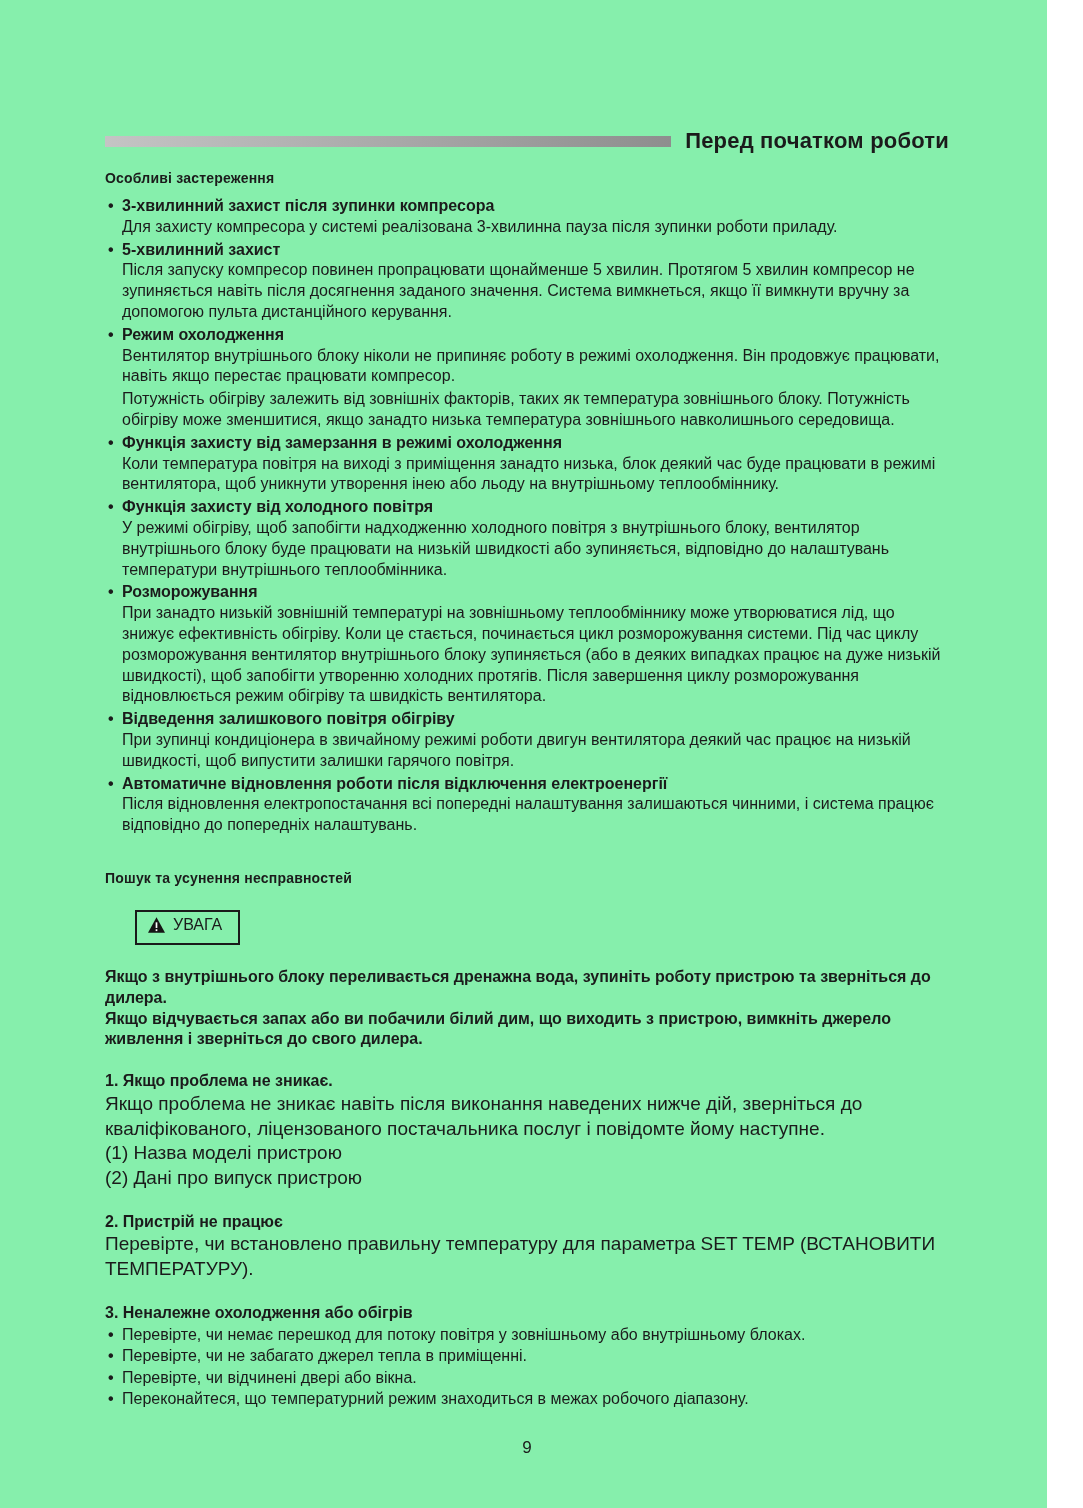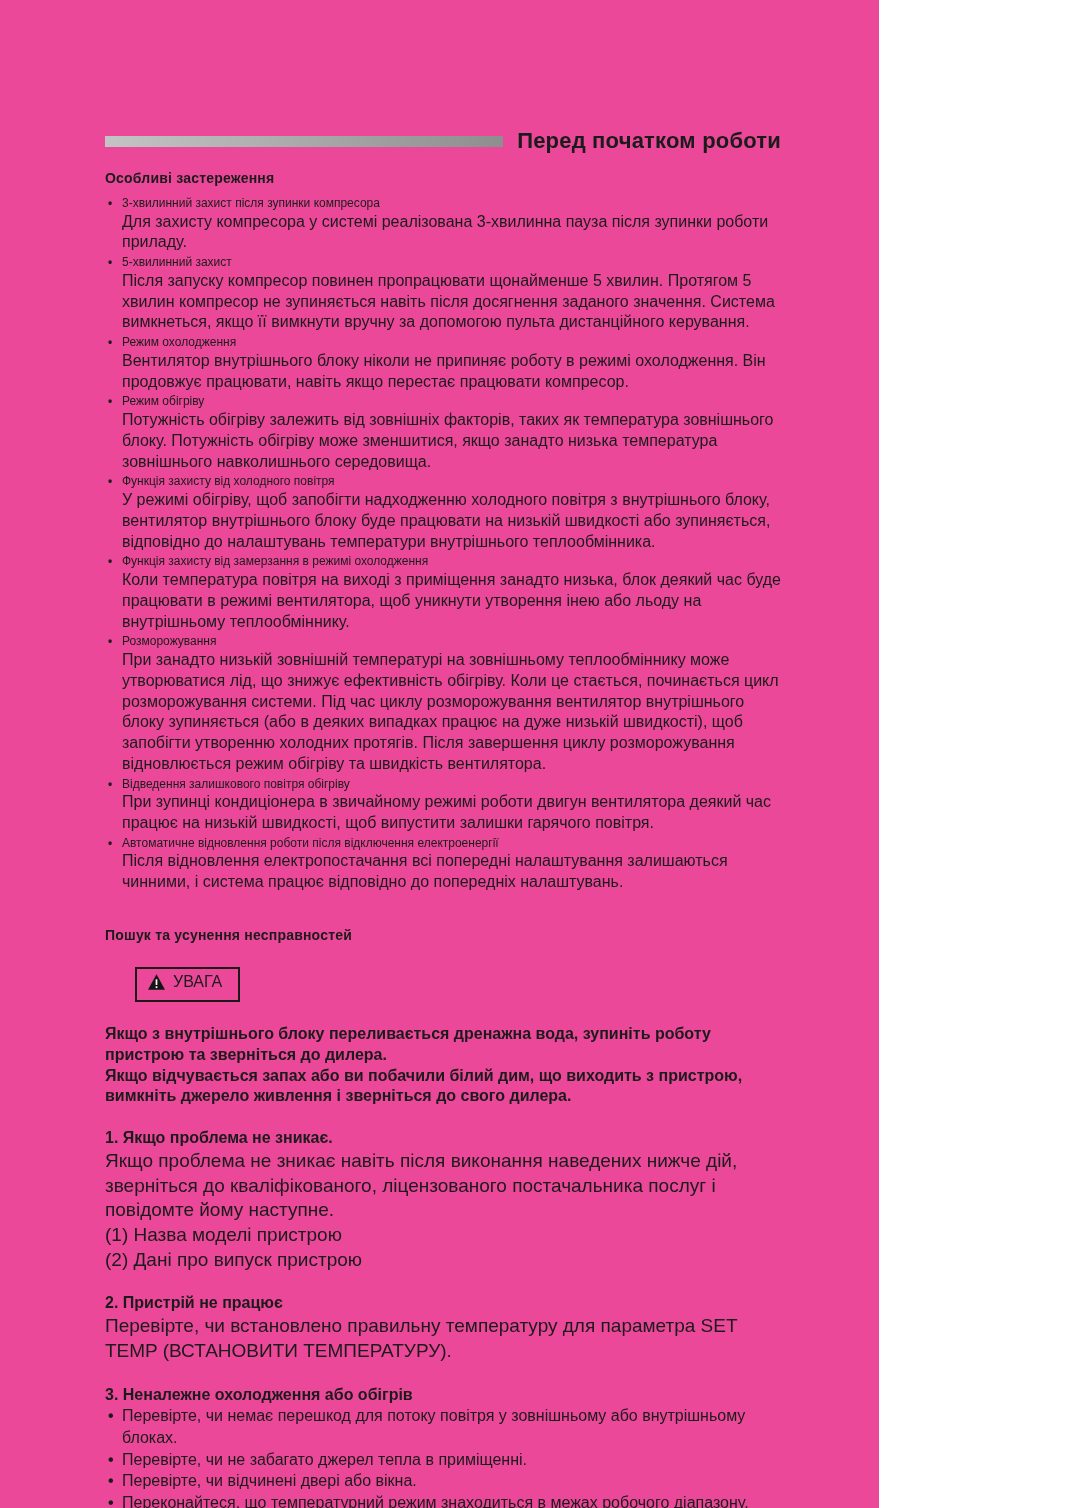--- a/index.html
+++ b/index.html
@@ -5,41 +5,41 @@
   * { margin:0; padding:0; box-sizing:border-box; }
   html,body { background:#ffffff; }
   body {
     width:1083px; height:1508px;
     font-family:"Liberation Sans","DejaVu Sans",sans-serif;
     color:#1b1b1b;
     -webkit-font-smoothing:antialiased;
   }
   .page {
     position:relative;
-    width:879px; height:1508px;
+    width:1047px; height:1508px;
     padding:128px 98px 0 105px;
-    background:#ec4899;
+    background:#86efac;
     overflow:hidden;
   }
   
   .header-row { display:flex; align-items:center; margin-bottom:16px; }
   .header-bar {
     flex:1 1 auto; height:11px; margin-right:14px;
     background:linear-gradient(to right,#c4c4c4,#8e8e8e);
   }
   .header-title { font-size:22px; font-weight:bold; white-space:nowrap; letter-spacing:.2px; }
 
   .section-title { font-size:14px; font-weight:bold; margin-bottom:10px; letter-spacing:.2px; }
 
   
   .plist { margin-bottom:34px; }
   .item { margin-bottom:2px; }
   .item-title {
     position:relative; padding-left:17px;
-    font-weight:normal; font-size:12px; line-height:1.3;
+    font-weight:bold; font-size:16px; line-height:1.3;
   }
   .item-title::before { content:"\2022"; position:absolute; left:3px; top:0; font-weight:bold; }
   .item-body { padding-left:17px; font-size:16px; line-height:1.3; }
 
   
   .warning-box {
     display:inline-flex; align-items:center; gap:8px;
     margin:14px 0 0 30px; padding:5px 16px 10px 11px;
     border:2px solid #1a1a1a; font-size:16px; line-height:1;
   }
@@ -76,30 +76,29 @@
     </div>
     <div class="item">
       <div class="item-title">5-хвилинний захист</div>
       <div class="item-body">Після запуску компресор повинен пропрацювати щонайменше 5 хвилин. Протягом 5 хвилин компресор не зупиняється навіть після досягнення заданого значення. Система вимкнеться, якщо її вимкнути вручну за допомогою пульта дистанційного керування.</div>
     </div>
     <div class="item">
       <div class="item-title">Режим охолодження</div>
       <div class="item-body">Вентилятор внутрішнього блоку ніколи не припиняє роботу в режимі охолодження. Він продовжує працювати, навіть якщо перестає працювати компресор.</div>
     </div>
     <div class="item">
-      <div class="item-title">Режим обігріву</div>
       <div class="item-body">Потужність обігріву залежить від зовнішніх факторів, таких як температура зовнішнього блоку. Потужність обігріву може зменшитися, якщо занадто низька температура зовнішнього навколишнього середовища.</div>
+    </div>
+    <div class="item">
+      <div class="item-title">Функція захисту від замерзання в режимі охолодження</div>
+      <div class="item-body">Коли температура повітря на виході з приміщення занадто низька, блок деякий час буде працювати в режимі вентилятора, щоб уникнути утворення інею або льоду на внутрішньому теплообміннику.</div>
     </div>
     <div class="item">
       <div class="item-title">Функція захисту від холодного повітря</div>
       <div class="item-body">У режимі обігріву, щоб запобігти надходженню холодного повітря з внутрішнього блоку, вентилятор внутрішнього блоку буде працювати на низькій швидкості або зупиняється, відповідно до налаштувань температури внутрішнього теплообмінника.</div>
-    </div>
-    <div class="item">
-      <div class="item-title">Функція захисту від замерзання в режимі охолодження</div>
-      <div class="item-body">Коли температура повітря на виході з приміщення занадто низька, блок деякий час буде працювати в режимі вентилятора, щоб уникнути утворення інею або льоду на внутрішньому теплообміннику.</div>
     </div>
     <div class="item">
       <div class="item-title">Розморожування</div>
       <div class="item-body">При занадто низькій зовнішній температурі на зовнішньому теплообміннику може утворюватися лід, що знижує ефективність обігріву. Коли це стається, починається цикл розморожування системи. Під час циклу розморожування вентилятор внутрішнього блоку зупиняється (або в деяких випадках працює на дуже низькій швидкості), щоб запобігти утворенню холодних протягів. Після завершення циклу розморожування відновлюється режим обігріву та швидкість вентилятора.</div>
     </div>
     <div class="item">
       <div class="item-title">Відведення залишкового повітря обігріву</div>
       <div class="item-body">При зупинці кондиціонера в звичайному режимі роботи двигун вентилятора деякий час працює на низькій швидкості, щоб випустити залишки гарячого повітря.</div>
     </div>
     <div class="item">

